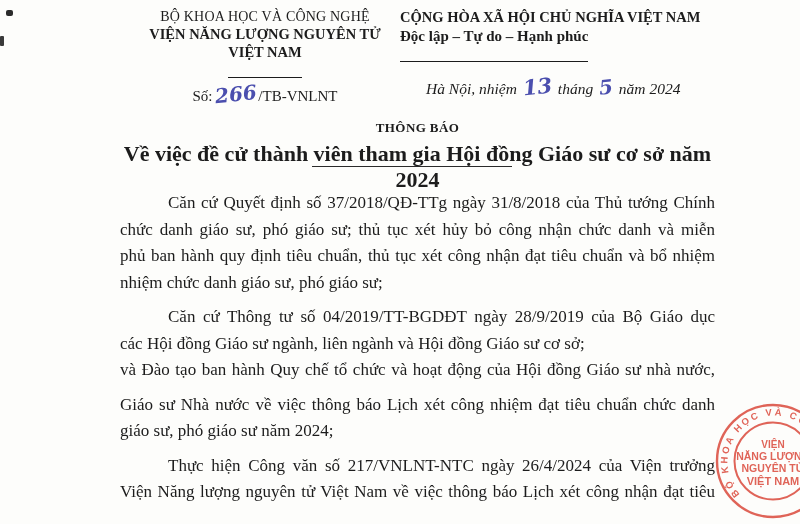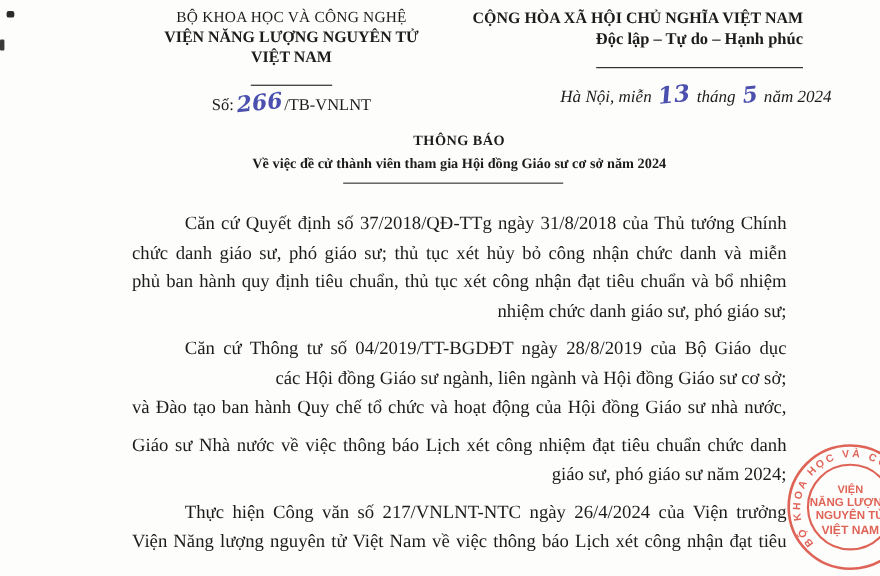--- a/index.html
+++ b/index.html
@@ -6,48 +6,48 @@
   body{
     width:800px;height:524px;overflow:hidden;position:relative;
     background:#fdfdfb;
     font-family:"Liberation Serif", serif;
     color:#1c1c1c;
   }
   .abs{position:absolute;}
 
   
   .hdr-left{left:115px;top:8px;width:300px;text-align:center;line-height:17px;}
-  .hdr-right{left:400px;top:8px;width:330px;text-align:right;line-height:17px;}
+  .hdr-right{left:400px;top:8px;width:330px;text-align:left;line-height:17px;}
   .hl1{font-size:14px;letter-spacing:.2px;}
   .hl2{font-size:14.5px;font-weight:bold;margin-top:1px;}
   .hl3{font-size:14.5px;font-weight:bold;margin-top:1px;}
   .uline{display:inline-block;border-bottom:1.6px solid #1c1c1c;padding-bottom:16px;}
   .motto{font-size:15px;font-weight:bold;margin-top:2px;}
   .docnum{font-size:15px;margin-top:10px;}
   .dateline{font-size:15.5px;font-style:italic;margin-top:18px;transform:translateX(26px);}
   .handwrite{
     font-family:"DejaVu Serif", serif;font-style:italic;font-weight:bold;
     color:#4b4fae;font-size:20px;line-height:0;
     display:inline-block;transform:rotate(-6deg);padding:0 2px;
   }
   .hw-day{font-size:21px;}
   .hw-month{font-size:20px;}
 
   
   .title-block{left:120px;top:120px;width:595px;text-align:center;}
   .doc-title{font-size:13px;font-weight:bold;letter-spacing:.4px;}
-  .doc-subtitle{font-size:13px;font-weight:bold;margin-top:5px;}
+  .doc-subtitle{font-size:22px;font-weight:bold;margin-top:5px;}
   .subtitle-rule{left:312px;top:166px;width:200px;height:0;border-bottom:1.4px solid #2a2a2a;}
 
   
   .body-text{left:120px;top:190px;width:595px;font-size:17px;}
   .para{margin:0 0 8px 0;}
   .line{line-height:26.5px;white-space:normal;}
   .jline{text-align:justify;text-align-last:justify;}
-  .lline{text-align:right;}
+  .lline{text-align:left;}
   .first-line{padding-left:48px;}
 
   
   .stamp{left:700px;top:395px;width:100px;height:129px;opacity:.88;}
   .stamp text{font-family:"Liberation Sans", sans-serif;}
 
   
   .speck1{left:6px;top:10px;width:7px;height:6px;background:#2b2b2b;border-radius:2px;}
   .speck2{left:0;top:36px;width:4px;height:10px;background:#3a3a3a;border-radius:1px;}
 </style>
@@ -61,21 +61,21 @@
   <div class="hl1">BỘ KHOA HỌC VÀ CÔNG NGHỆ</div>
   <div class="hl2">VIỆN NĂNG LƯỢNG NGUYÊN TỬ</div>
   <div class="hl3"><span class="uline">VIỆT NAM</span></div>
   <div class="docnum"><span>Số:</span><span class="handwrite">266</span><span>/TB-VNLNT</span></div>
 </div>
 
 <div class="abs hdr-right">
   <div class="hl2">CỘNG HÒA XÃ HỘI CHỦ NGHĨA VIỆT NAM</div>
   <div class="motto"><span class="uline">Độc  lập – Tự do – Hạnh phúc</span></div>
   <div class="dateline">
-    <span>Hà Nội, miễn</span>
+    <span>Hà Nội, nhiệm</span>
     <span class="handwrite hw-day">13</span>
     <span>tháng</span>
     <span class="handwrite hw-month">5</span>
     <span>năm 2024</span>
   </div>
 </div>
 
 <div class="abs title-block">
   <div class="doc-title">THÔNG BÁO</div>
   <div class="doc-subtitle">Về việc đề cử thành viên tham gia Hội đồng Giáo sư cơ sở năm 2024</div>
@@ -83,21 +83,21 @@
 <div class="abs subtitle-rule"></div>
 
 <div class="abs body-text" id="body-paragraphs">
     <div class="para">
       <div class="line jline first-line">Căn cứ Quyết định số 37/2018/QĐ-TTg ngày 31/8/2018 của Thủ tướng Chính</div>
       <div class="line jline">chức danh giáo sư, phó giáo sư; thủ tục xét hủy bỏ công nhận chức danh và miễn</div>
       <div class="line jline">phủ ban hành quy định tiêu chuẩn, thủ tục xét công nhận đạt tiêu chuẩn và bổ nhiệm</div>
       <div class="line lline">nhiệm chức danh giáo sư, phó giáo sư;</div>
     </div>
     <div class="para">
-      <div class="line jline first-line">Căn cứ Thông tư số 04/2019/TT-BGDĐT ngày 28/8/2019 của Bộ Giáo dục</div>
+      <div class="line jline first-line">Căn cứ Thông tư số 04/2019/TT-BGDĐT ngày 28/9/2019 của Bộ Giáo dục</div>
       <div class="line lline">các Hội đồng Giáo sư ngành, liên ngành và Hội đồng Giáo sư cơ sở;</div>
       <div class="line jline">và Đào tạo ban hành Quy chế tổ chức và hoạt động của Hội đồng Giáo sư nhà nước,</div>
     </div>
     <div class="para">
       <div class="line jline">Giáo sư Nhà nước về việc thông báo Lịch xét công nhiệm đạt tiêu chuẩn chức danh</div>
       <div class="line lline">giáo sư, phó giáo sư năm 2024;</div>
     </div>
     <div class="para">
       <div class="line jline first-line">Thực hiện Công văn số 217/VNLNT-NTC ngày 26/4/2024 của Viện trưởng</div>
       <div class="line jline">Viện Năng lượng nguyên tử Việt Nam về việc thông báo Lịch xét công nhận đạt tiêu</div>

